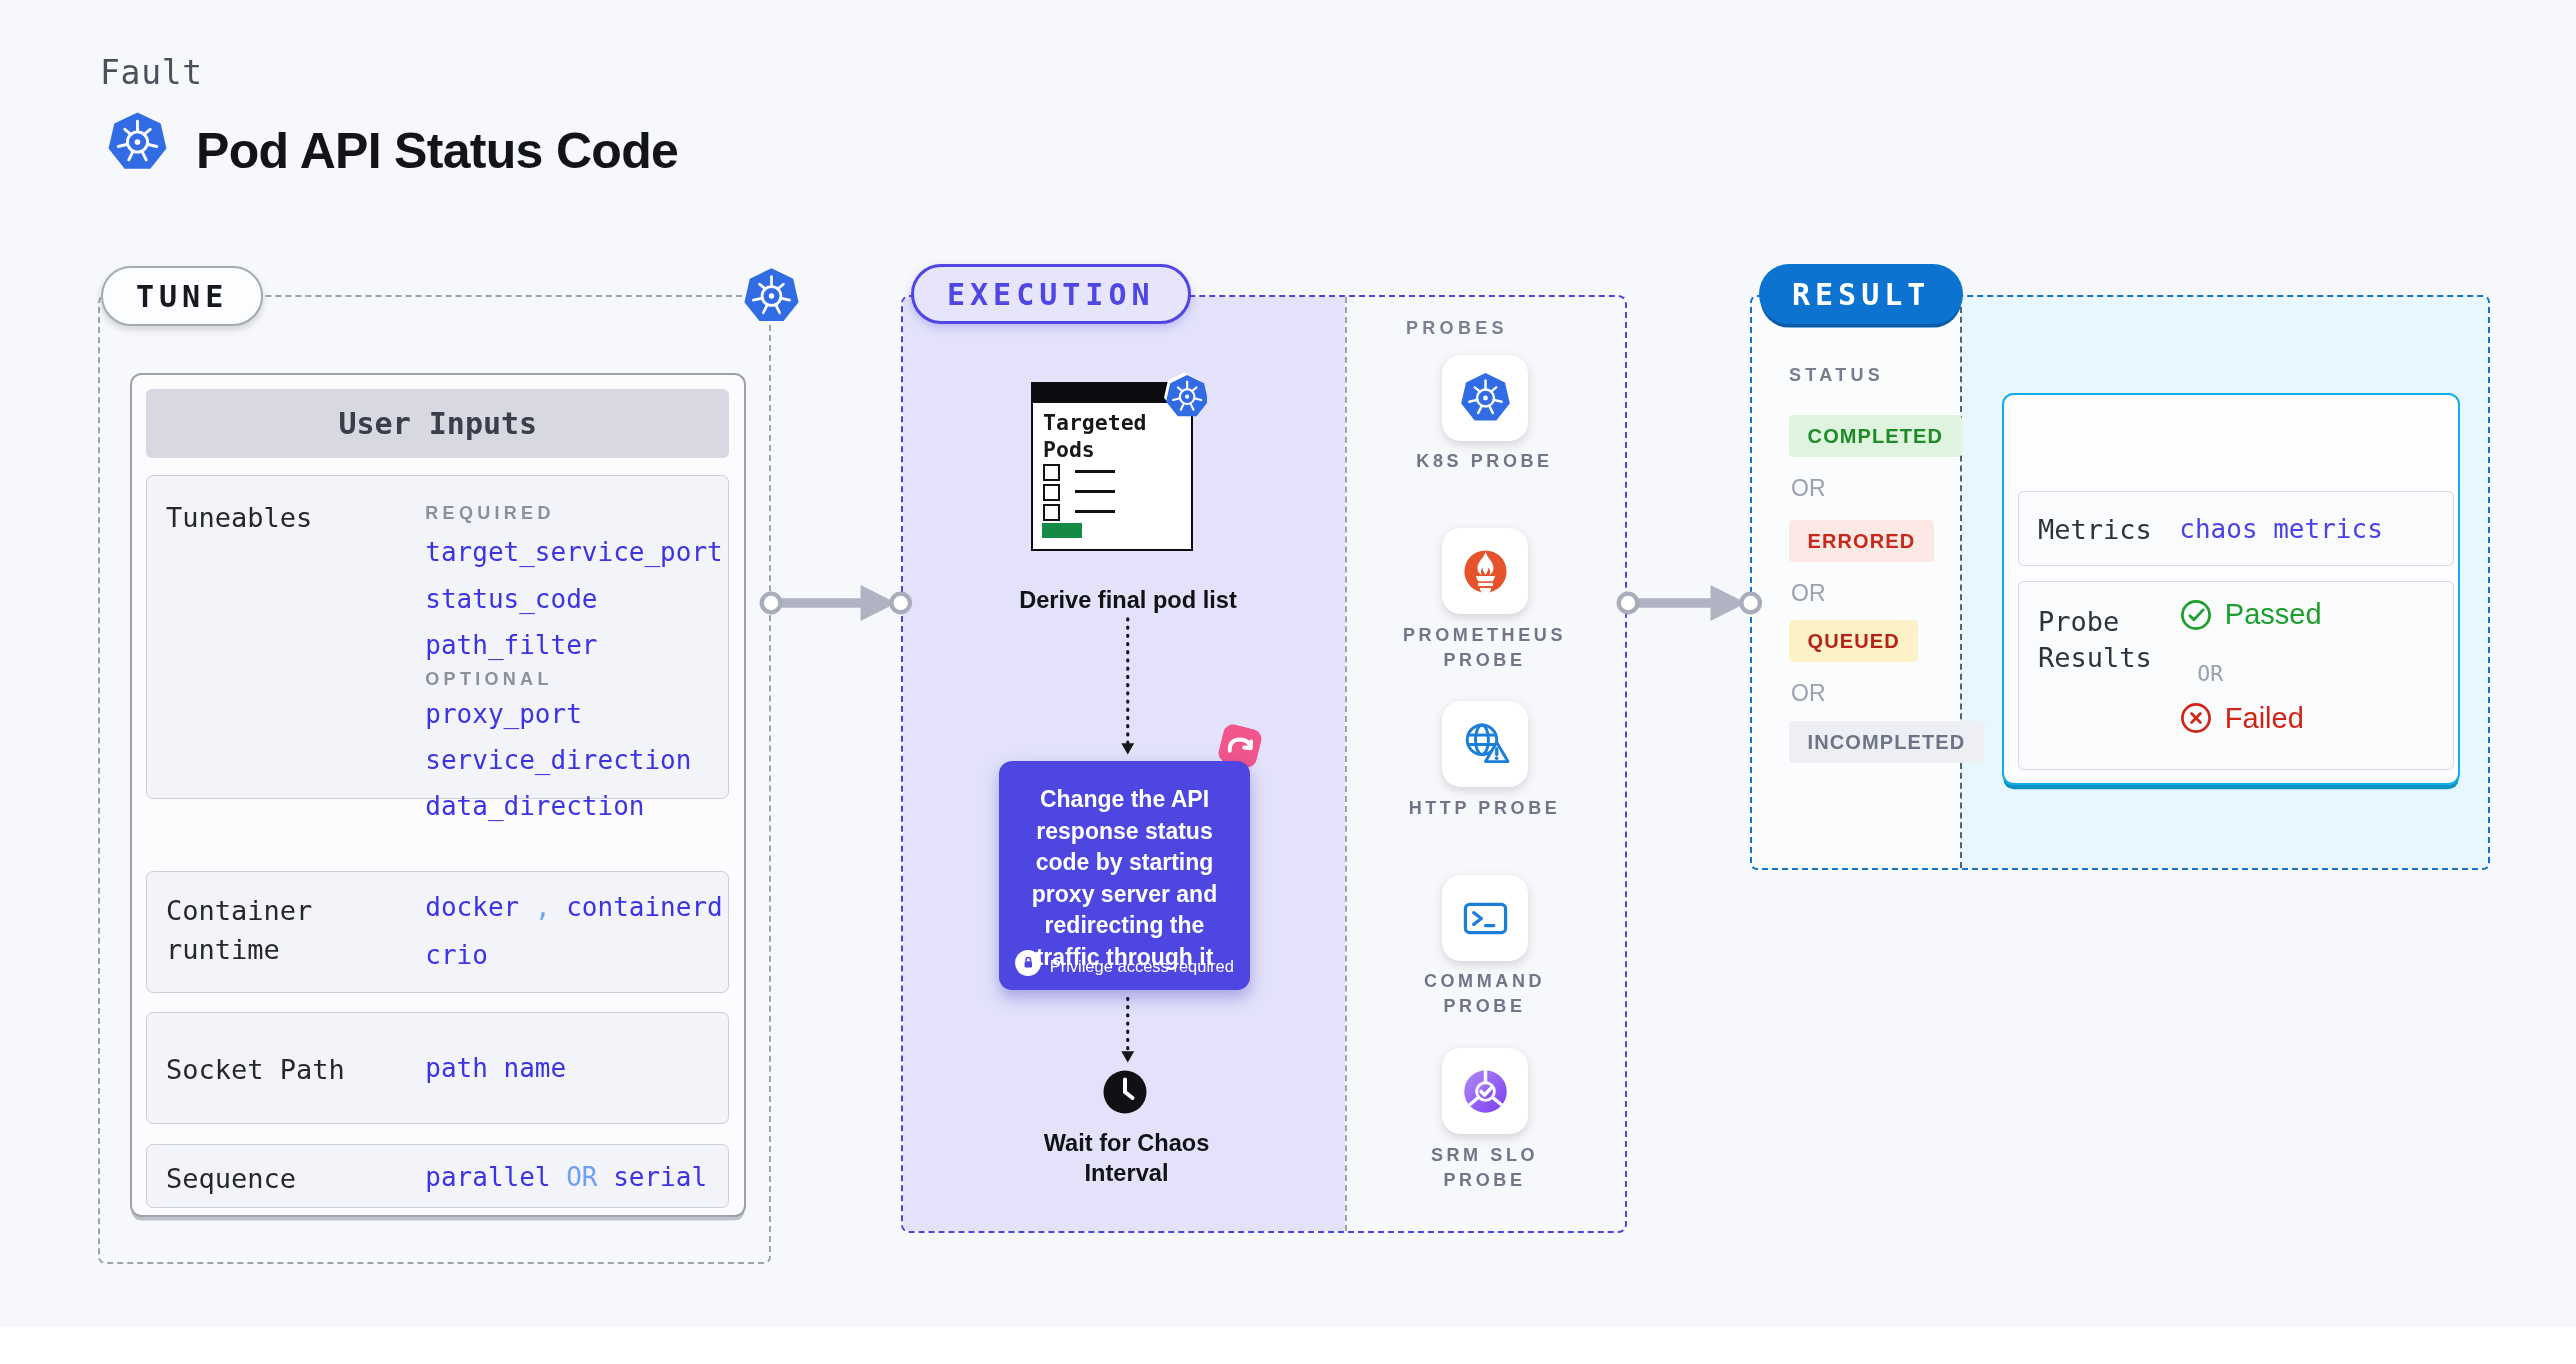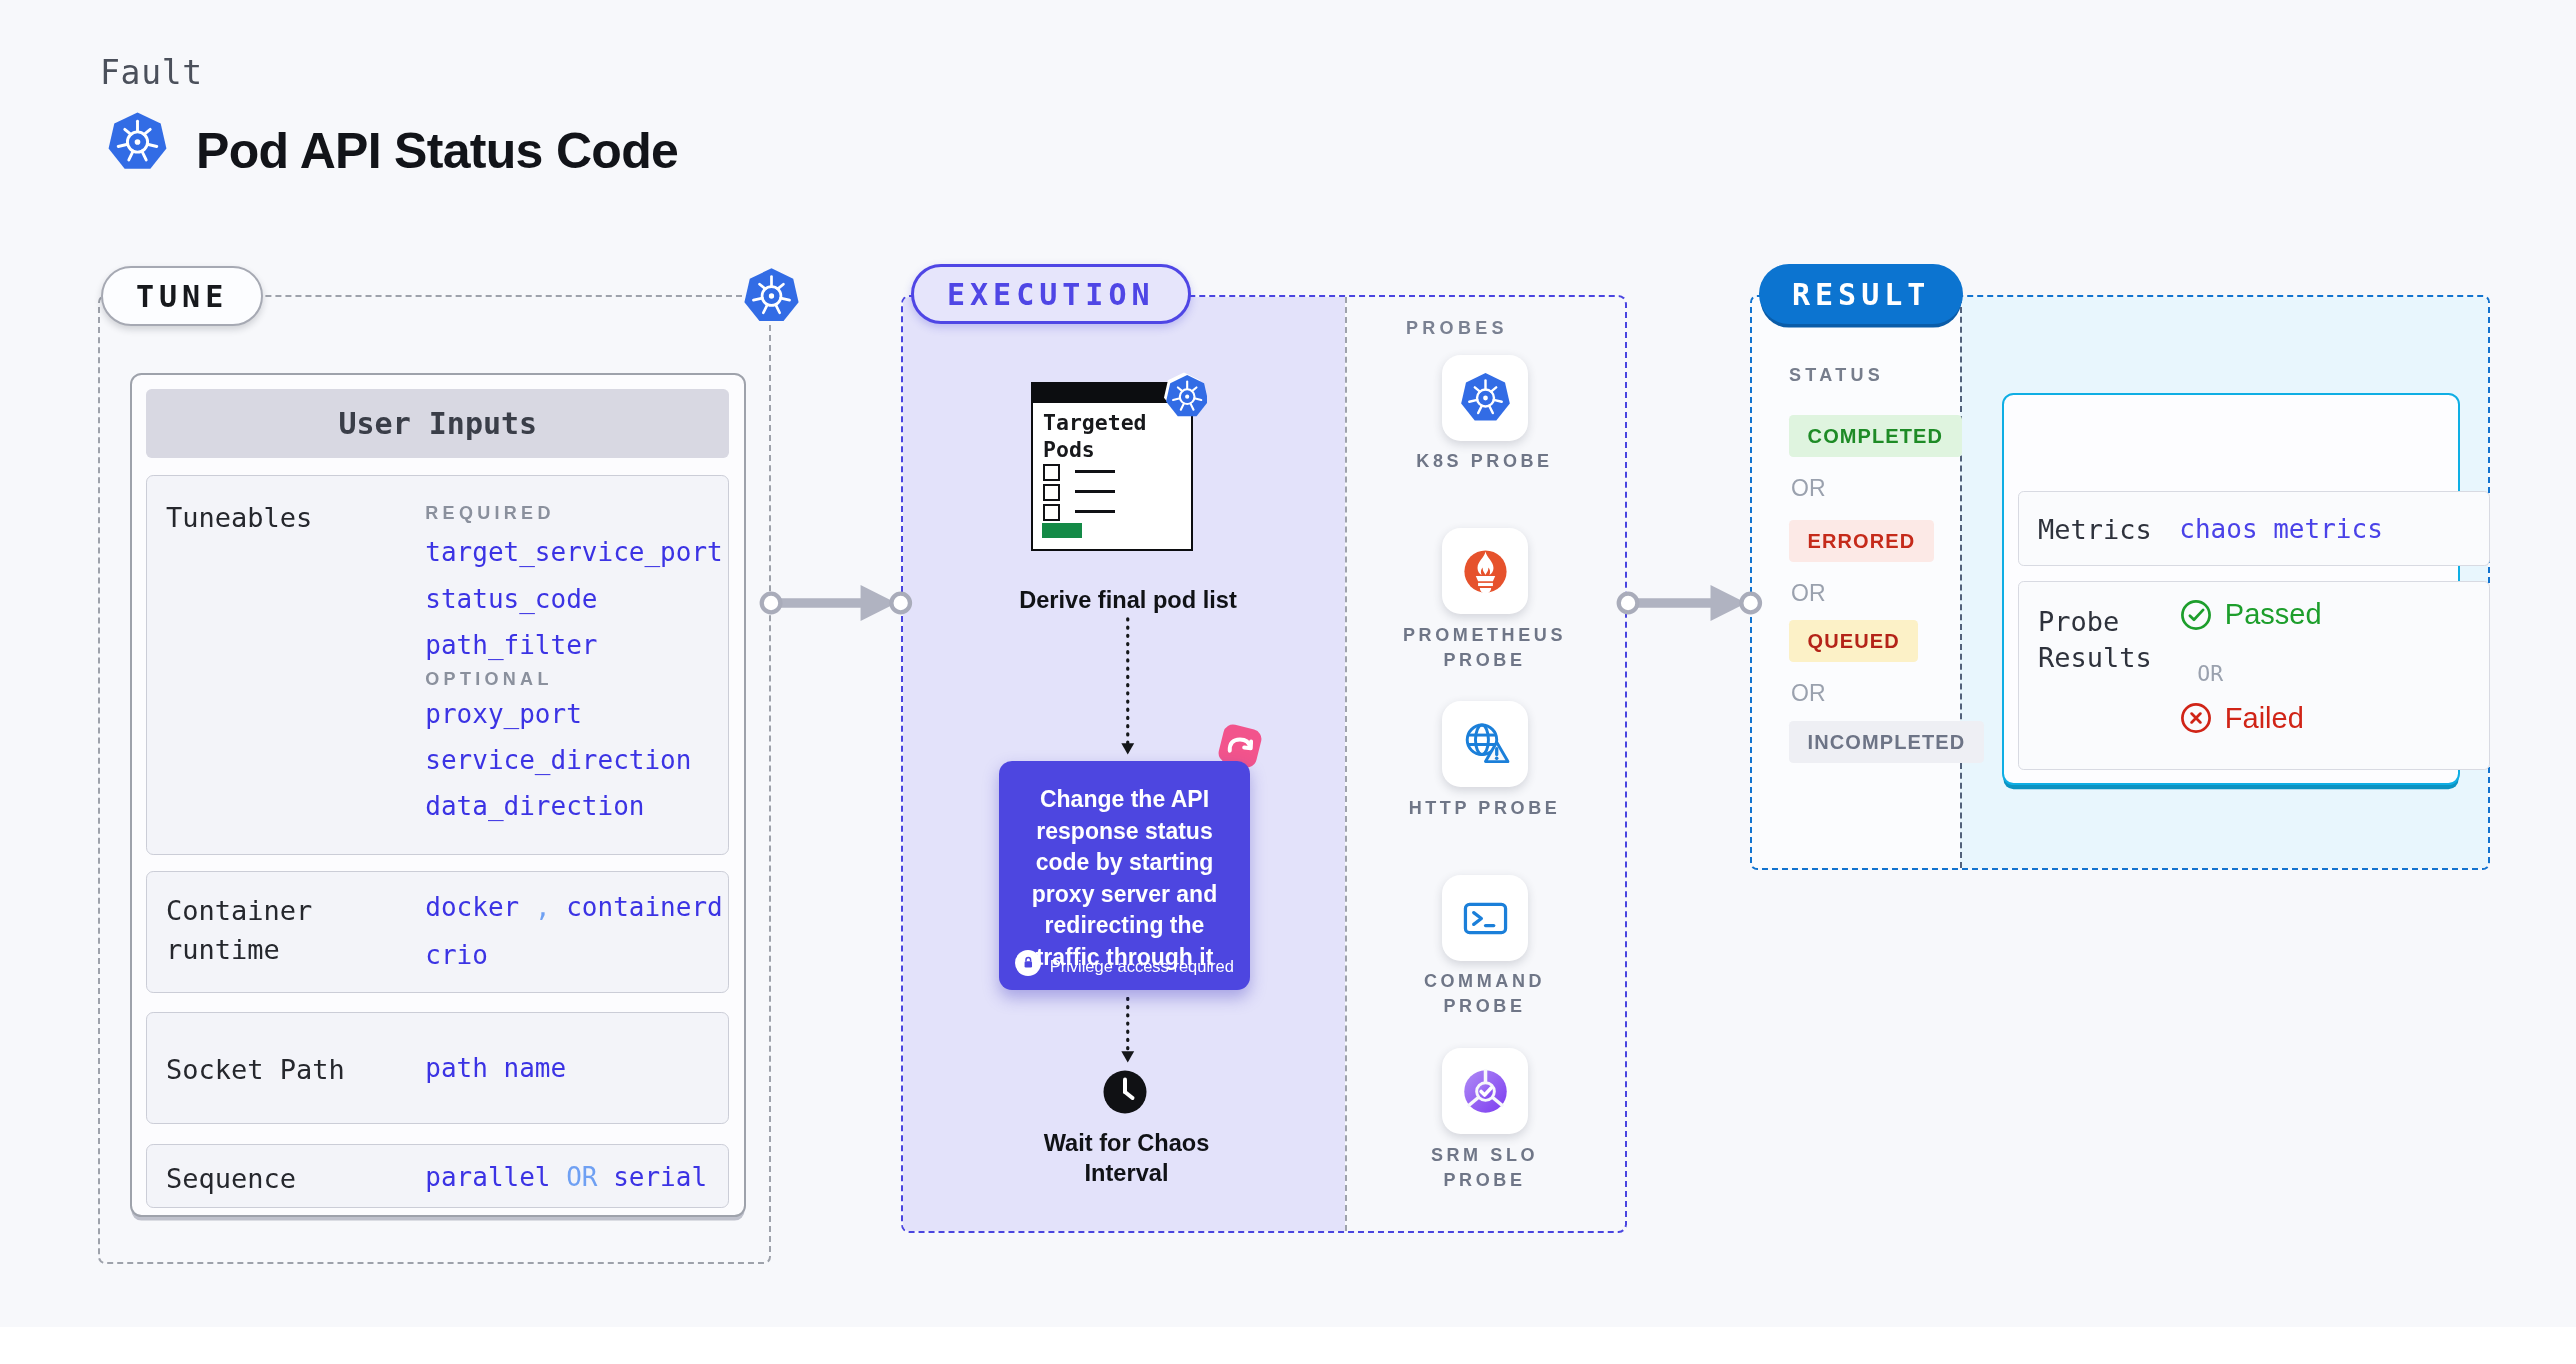--- a/index.html
+++ b/index.html
@@ -24,21 +24,21 @@
                box-shadow:0 5px 0 -1.4px #0A5CA8;}
 
   
   .tune-box{left:98px;top:295px;width:673px;height:969px;border:2.1px dashed #9EA2AB;border-radius:7.2px;box-sizing:border-box;}
   .ui-card{left:130px;top:373px;width:616px;height:844px;background:#FCFCFE;border:2.1px solid #9EA2AB;
            border-radius:11.5px;box-shadow:0 5px 0 -1.4px #BFC1CC;box-sizing:border-box;}
   .ui-header{left:14.3px;top:14.3px;width:583px;height:69px;background:#D8D8E2;border-radius:5.7px;
              display:flex;align-items:center;justify-content:center;}
   .ui-header span{font-size:30px;font-weight:bold;color:#3A3E48;}
   .ui-row{left:14.3px;width:583px;background:#F3F4F9;border:1.4px solid #CBCDD7;border-radius:7.2px;box-sizing:border-box;}
-  .row-a{top:100px;height:380px;padding-left:41px;} .row-b{top:496px;height:122px;}
+  .row-a{top:100px;height:324px;padding-left:41px;} .row-b{top:496px;height:122px;}
   .row-c{top:637px;height:112px;} .row-d{top:769px;height:64px;}
   .row-label{position:absolute;left:18.6px;font-size:27px;color:#25272D;line-height:39px;}
   .group-heading{position:absolute;left:278px;font-size:18px;font-weight:bold;letter-spacing:4.3px;color:#8A909D;}
   .val{position:absolute;left:278px;font-size:26px;color:#3B33E4;line-height:33px;white-space:nowrap;}
   .val .lt{color:#6FA0F3;}
 
   
   .conn{z-index:5;}
 
   
@@ -82,21 +82,21 @@
   .badge-completed{background:#DFF4DF;color:#1E8B26;}
   .badge-errored{background:#FCE9E6;color:#C52A1A;}
   .badge-queued{background:#FCF1C7;color:#B42318;}
   .badge-incompleted{background:#EEEFF4;color:#6D7486;}
   .or-label{font-size:23px;color:#9AA1AE;}
   .output-box{left:2002px;top:393px;width:458px;height:392px;background:#FDFDFF;border:2.9px solid #0FAEE4;
               border-radius:11.5px;box-shadow:0 5.7px 0 -1.4px #0C93C2;box-sizing:border-box;}
   .output-header{position:absolute;left:14.3px;top:14.3px;width:424px;height:67px;background:#D2D3DD;border-radius:5.7px;
                  display:flex;align-items:center;justify-content:center;}
   .output-header span{font-size:29px;font-weight:bold;color:#6B7181;}
-  .output-row{position:absolute;left:14.3px;width:472px;background:#FAFBFD;border:1.4px solid #D8DAE2;border-radius:5.7px;box-sizing:border-box;}
+  .output-row{position:absolute;left:14.3px;width:436px;background:#FAFBFD;border:1.4px solid #D8DAE2;border-radius:5.7px;box-sizing:border-box;}
   .metrics-row{top:96px;height:75px;}
   .probe-results-row{top:186px;height:189px;}
   .o-label{position:absolute;left:18.6px;font-size:27px;color:#2E323C;line-height:36px;}
   .metrics-value{position:absolute;left:160px;top:21.5px;font-size:26px;color:#4A42E8;}
   .state-line{position:absolute;display:flex;align-items:center;gap:11.5px;}
   .state-line span{font-size:29px;font-weight:normal;}
   .passed-line{left:160px;top:15.8px;} .passed-line span{color:#1D9E2C;}
   .failed-line{left:160px;top:119px;} .failed-line span{color:#D02417;}
   .output-or{position:absolute;left:178px;top:79px;font-family:"DejaVu Sans Mono",monospace;font-size:21.5px;color:#9AA1AE;}
   .bottom-strip{left:0;top:1327px;width:100%;height:37px;background:#FFFFFF;}

